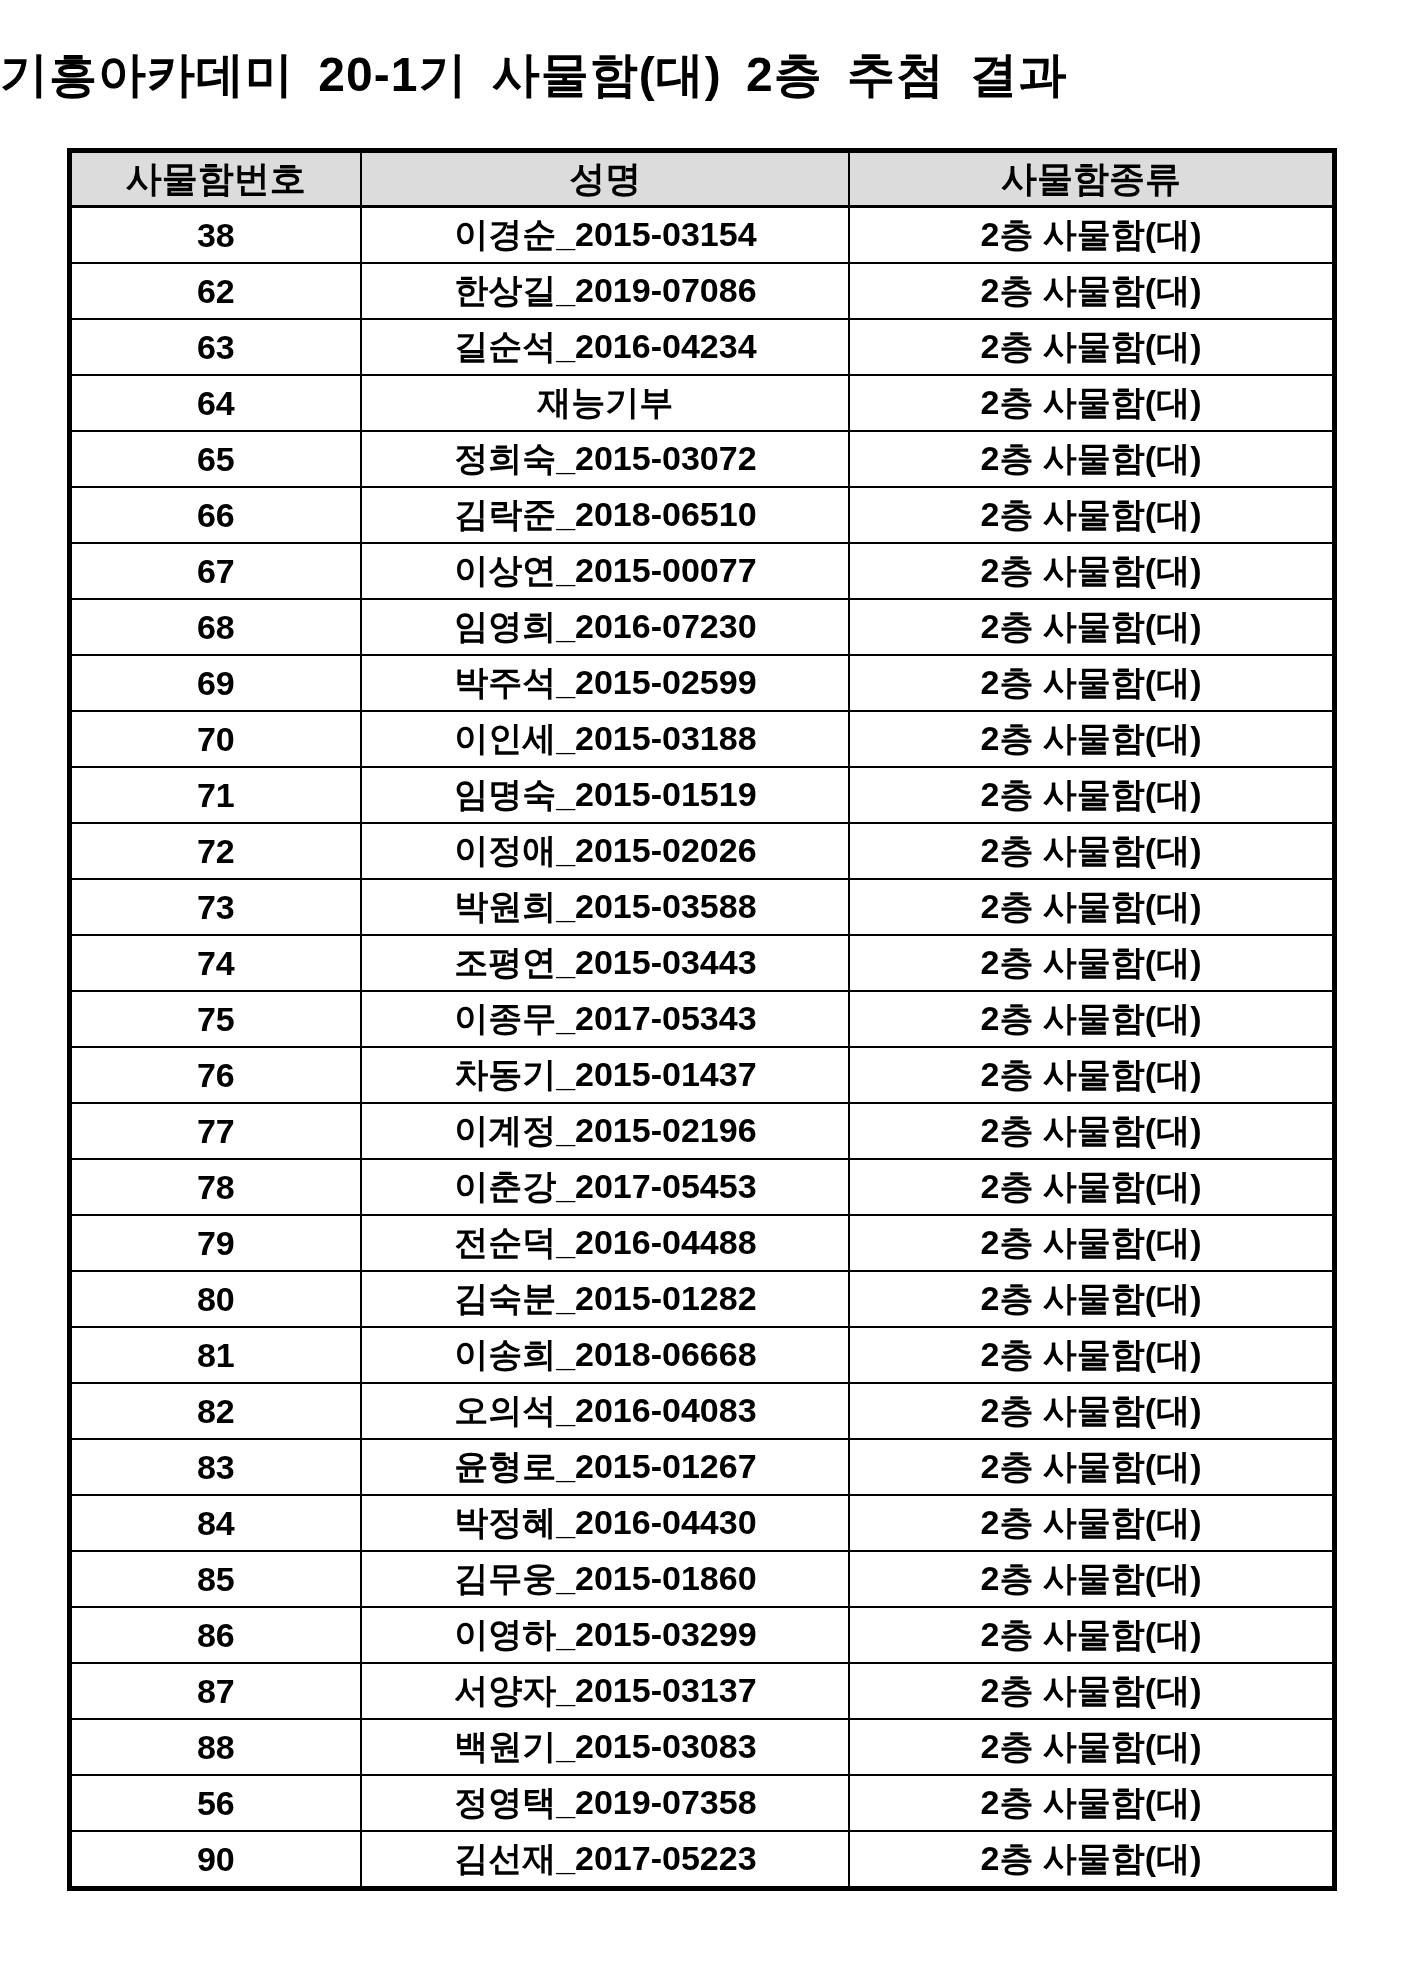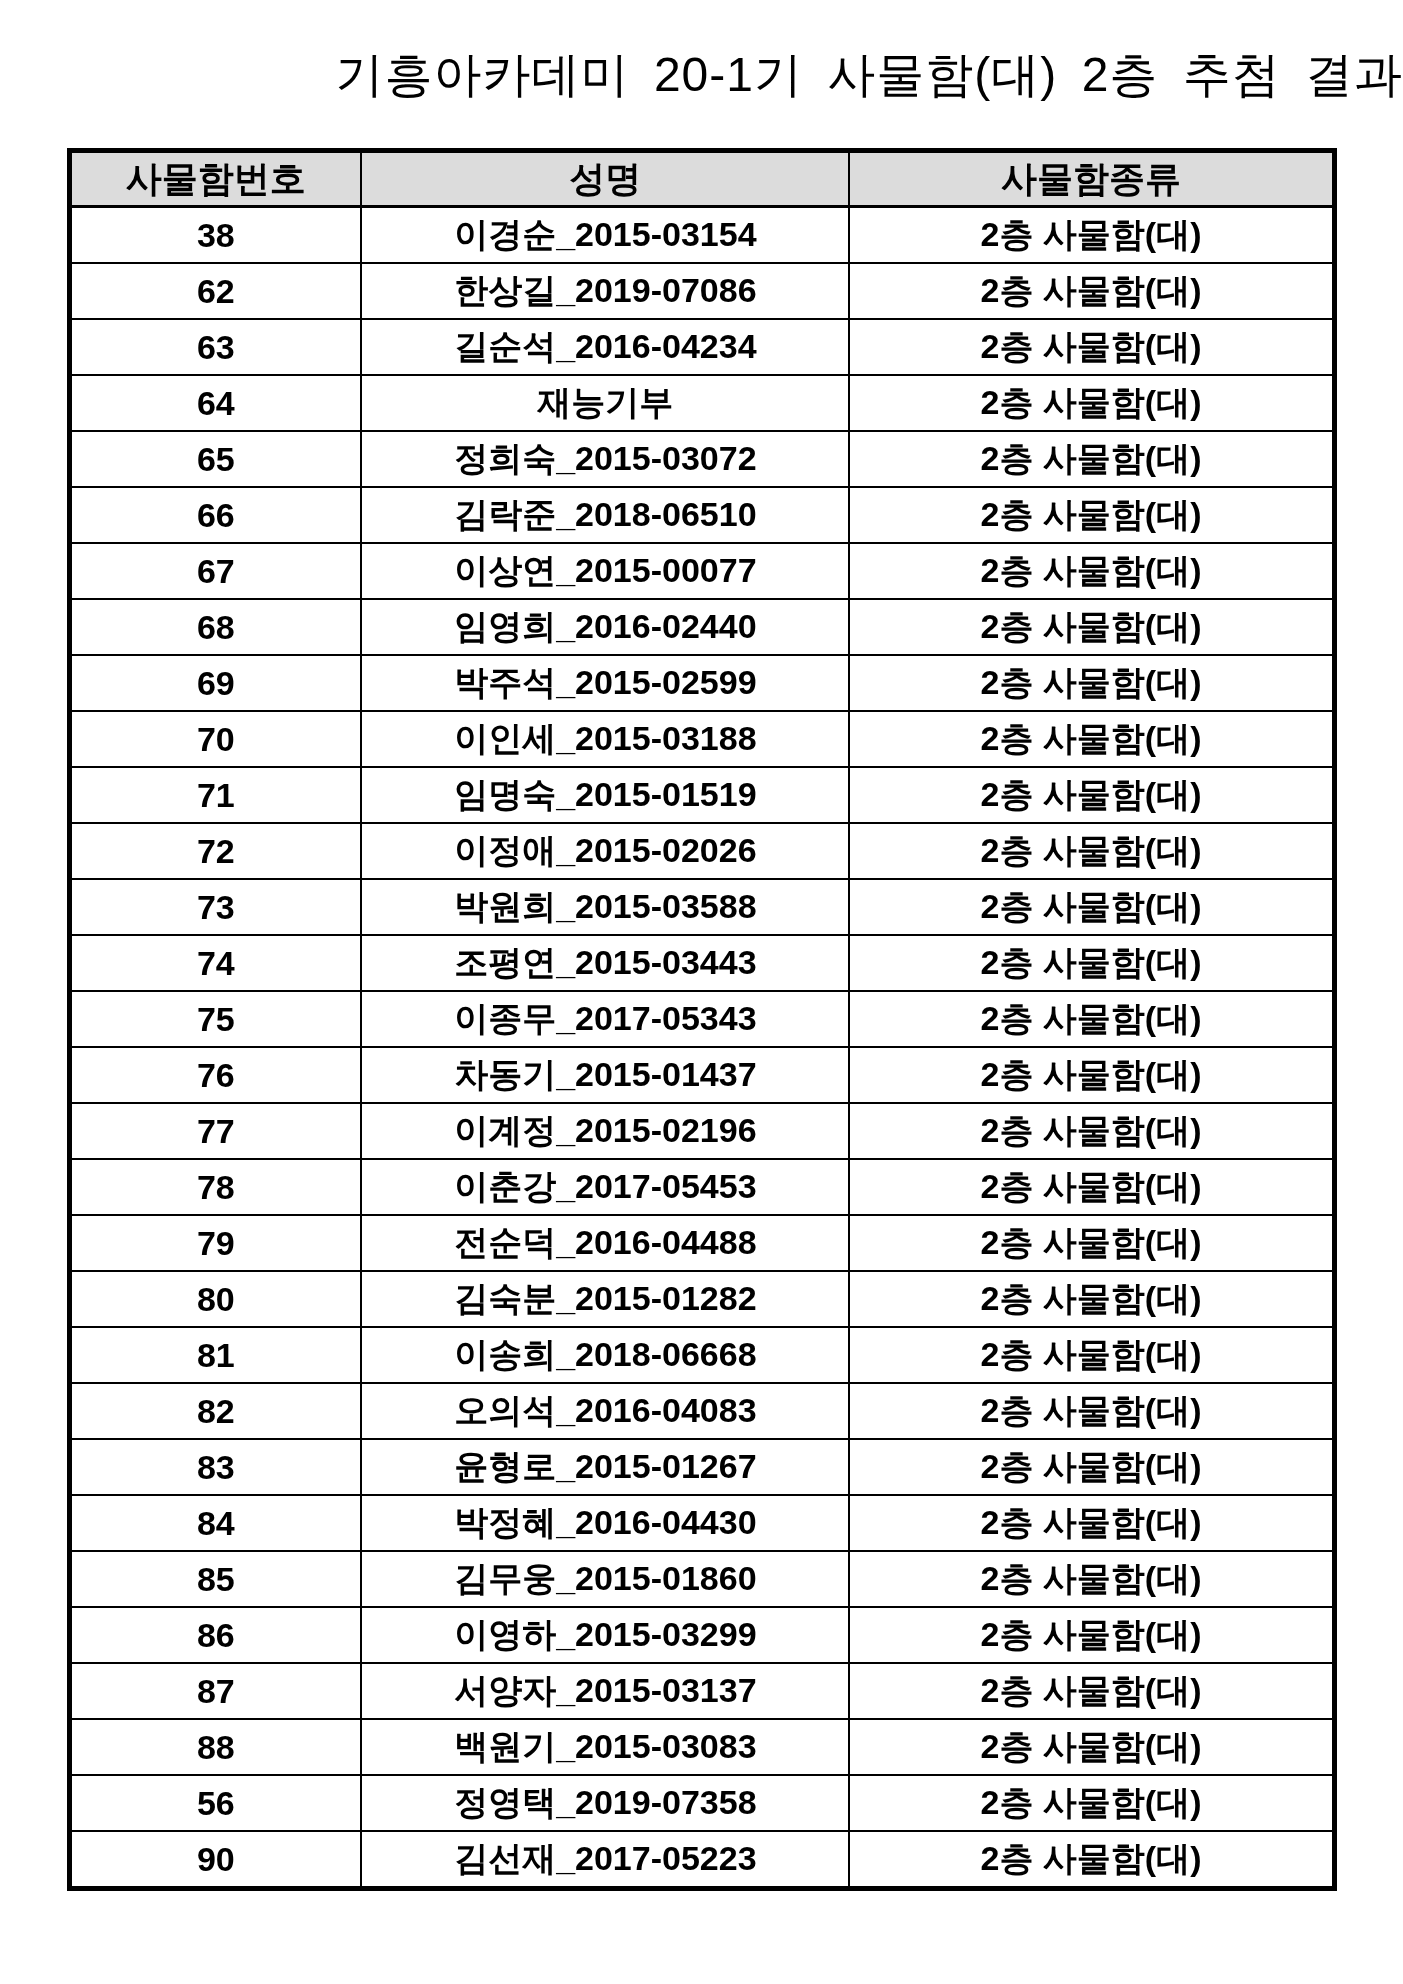--- a/index.html
+++ b/index.html
@@ -18,24 +18,24 @@
   .page{
     position:relative;
     width:1403px;
     height:1984px;
     background:var(--page-bg);
     overflow:hidden;
   }
   .doc-title{
     margin:0;
     padding-top:46px;
-    text-align:right;
+    text-align:left;
     font-size:48px;
     line-height:58px;
-    font-weight:normal;
+    font-weight:bold;
     letter-spacing:1px;
     word-spacing:10px;
     color:var(--text);
   }
   table.locker-table{
     border-collapse:collapse;
     table-layout:fixed;
     width:1270px;
     margin:44px auto 8px auto;
     border:5px solid var(--border);
@@ -116,21 +116,21 @@
           <td>김락준_2018-06510</td>
           <td>2층 사물함(대)</td>
         </tr>
         <tr>
           <td>67</td>
           <td>이상연_2015-00077</td>
           <td>2층 사물함(대)</td>
         </tr>
         <tr>
           <td>68</td>
-          <td>임영희_2016-02440</td>
+          <td>임영희_2016-07230</td>
           <td>2층 사물함(대)</td>
         </tr>
         <tr>
           <td>69</td>
           <td>박주석_2015-02599</td>
           <td>2층 사물함(대)</td>
         </tr>
         <tr>
           <td>70</td>
           <td>이인세_2015-03188</td>

